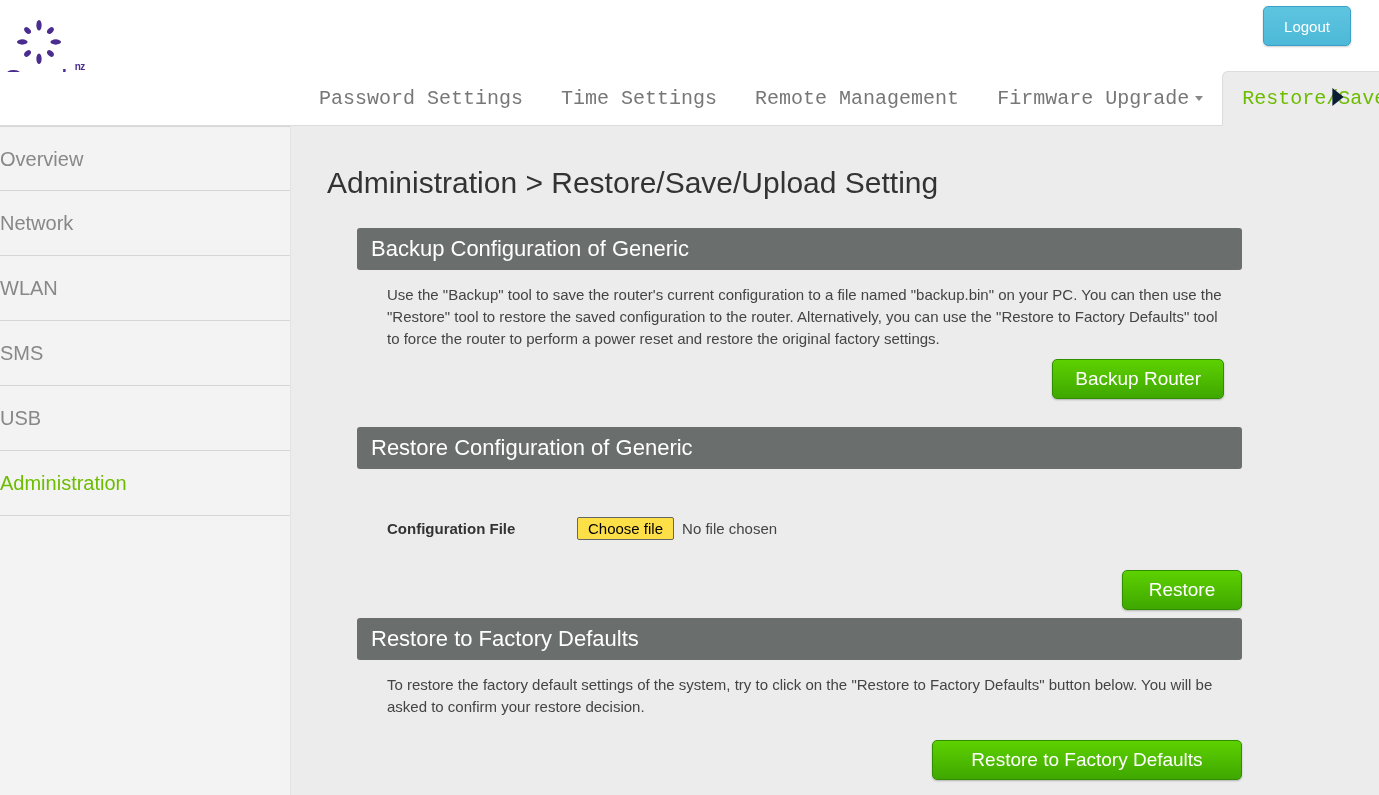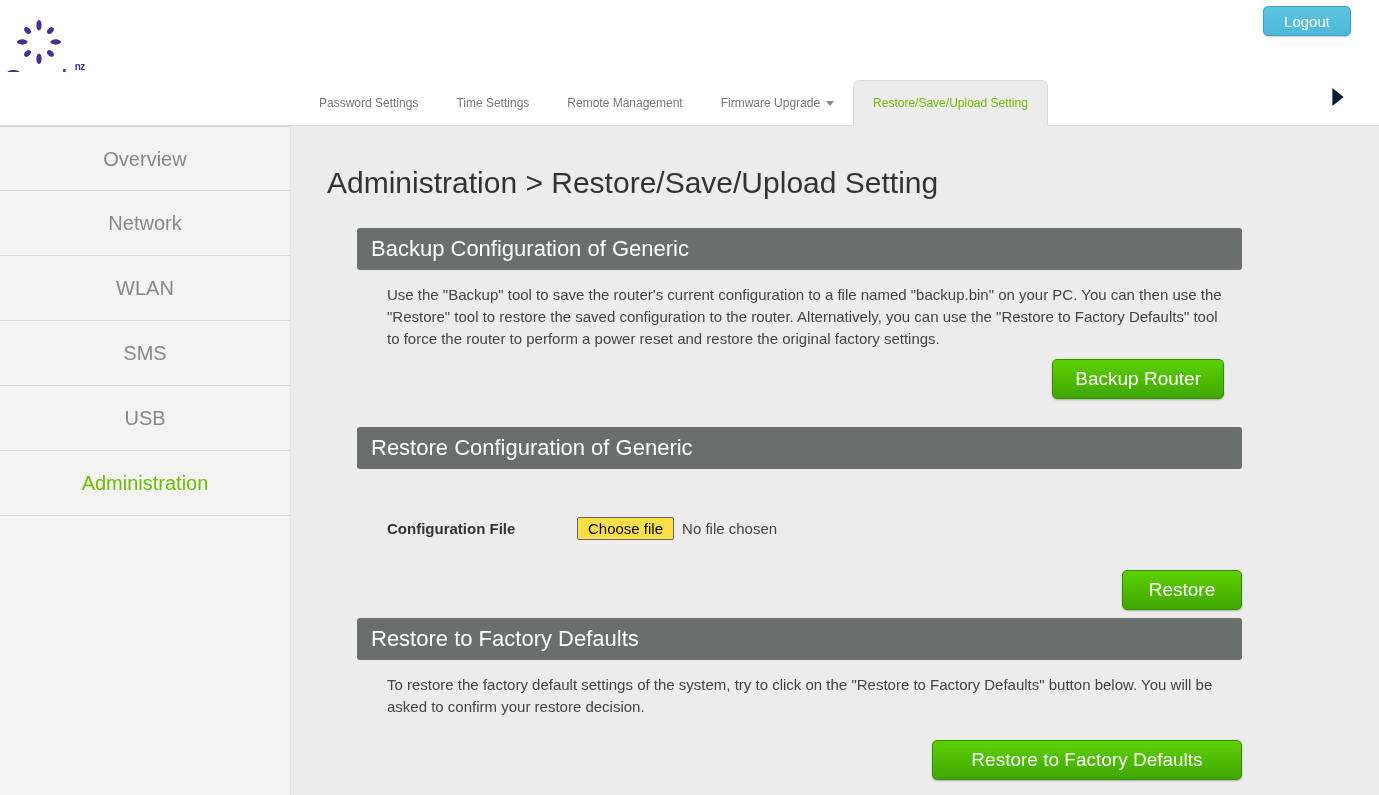--- a/index.html
+++ b/index.html
@@ -34,21 +34,21 @@
     font-weight:500;
     font-size:28px;
     letter-spacing:-.5px;
     flex-direction:column;
   }
   .logo svg{margin-right:10px;}
   .logo sup{font-size:10px; top:-.9em; position:relative; font-weight:600;}
   .logout-btn{
     position:absolute;
     right:28px; top:6px;
-    width:88px; height:30px;
+    width:88px; height:40px;
     border-radius:5px;
     border:1px solid #3aa0c9;
     background:linear-gradient(#5ec5df,#4db8d8);
     color:#fff;
     font-size:15px;
     font-weight:400;
     cursor:pointer;
     box-shadow:0 1px 2px rgba(0,0,0,.2);
   }
   
@@ -57,24 +57,25 @@
     border-bottom:1px solid #dcdcdc;
     display:flex;
     align-items:flex-end;
     padding-left:300px;
     position:relative;
     background:#fff;
   }
   .tab{
     padding:15px 19px 15px;
     color:#777;
-    font-size:12px;
+    font-size:20px;
     cursor:pointer;
     position:relative;
     white-space:nowrap;
+    font-family:Liberation Mono, monospace;
   }
   .tab.dropdown::after{
     content:"";
     display:inline-block;
     margin-left:6px;
     border-top:5px solid #888;
     border-left:4px solid transparent;
     border-right:4px solid transparent;
     vertical-align:middle;
   }
@@ -99,21 +100,20 @@
     min-height:720px;
   }
   .sidebar{
     width:291px;
     background:#f3f3f3;
     border-right:1px solid #e3e3e3;
   }
   .side-item{
     height:65px;
     line-height:65px;
-    text-align:center;
     font-size:20px;
     color:#888;
     border-bottom:1px solid var(--border);
     cursor:pointer;
     background:#f3f3f3;
   }
   .side-item:first-child{border-top:1px solid var(--border);}
   .side-item.active{color:var(--accent-green);}
   .content{
     flex:1;

